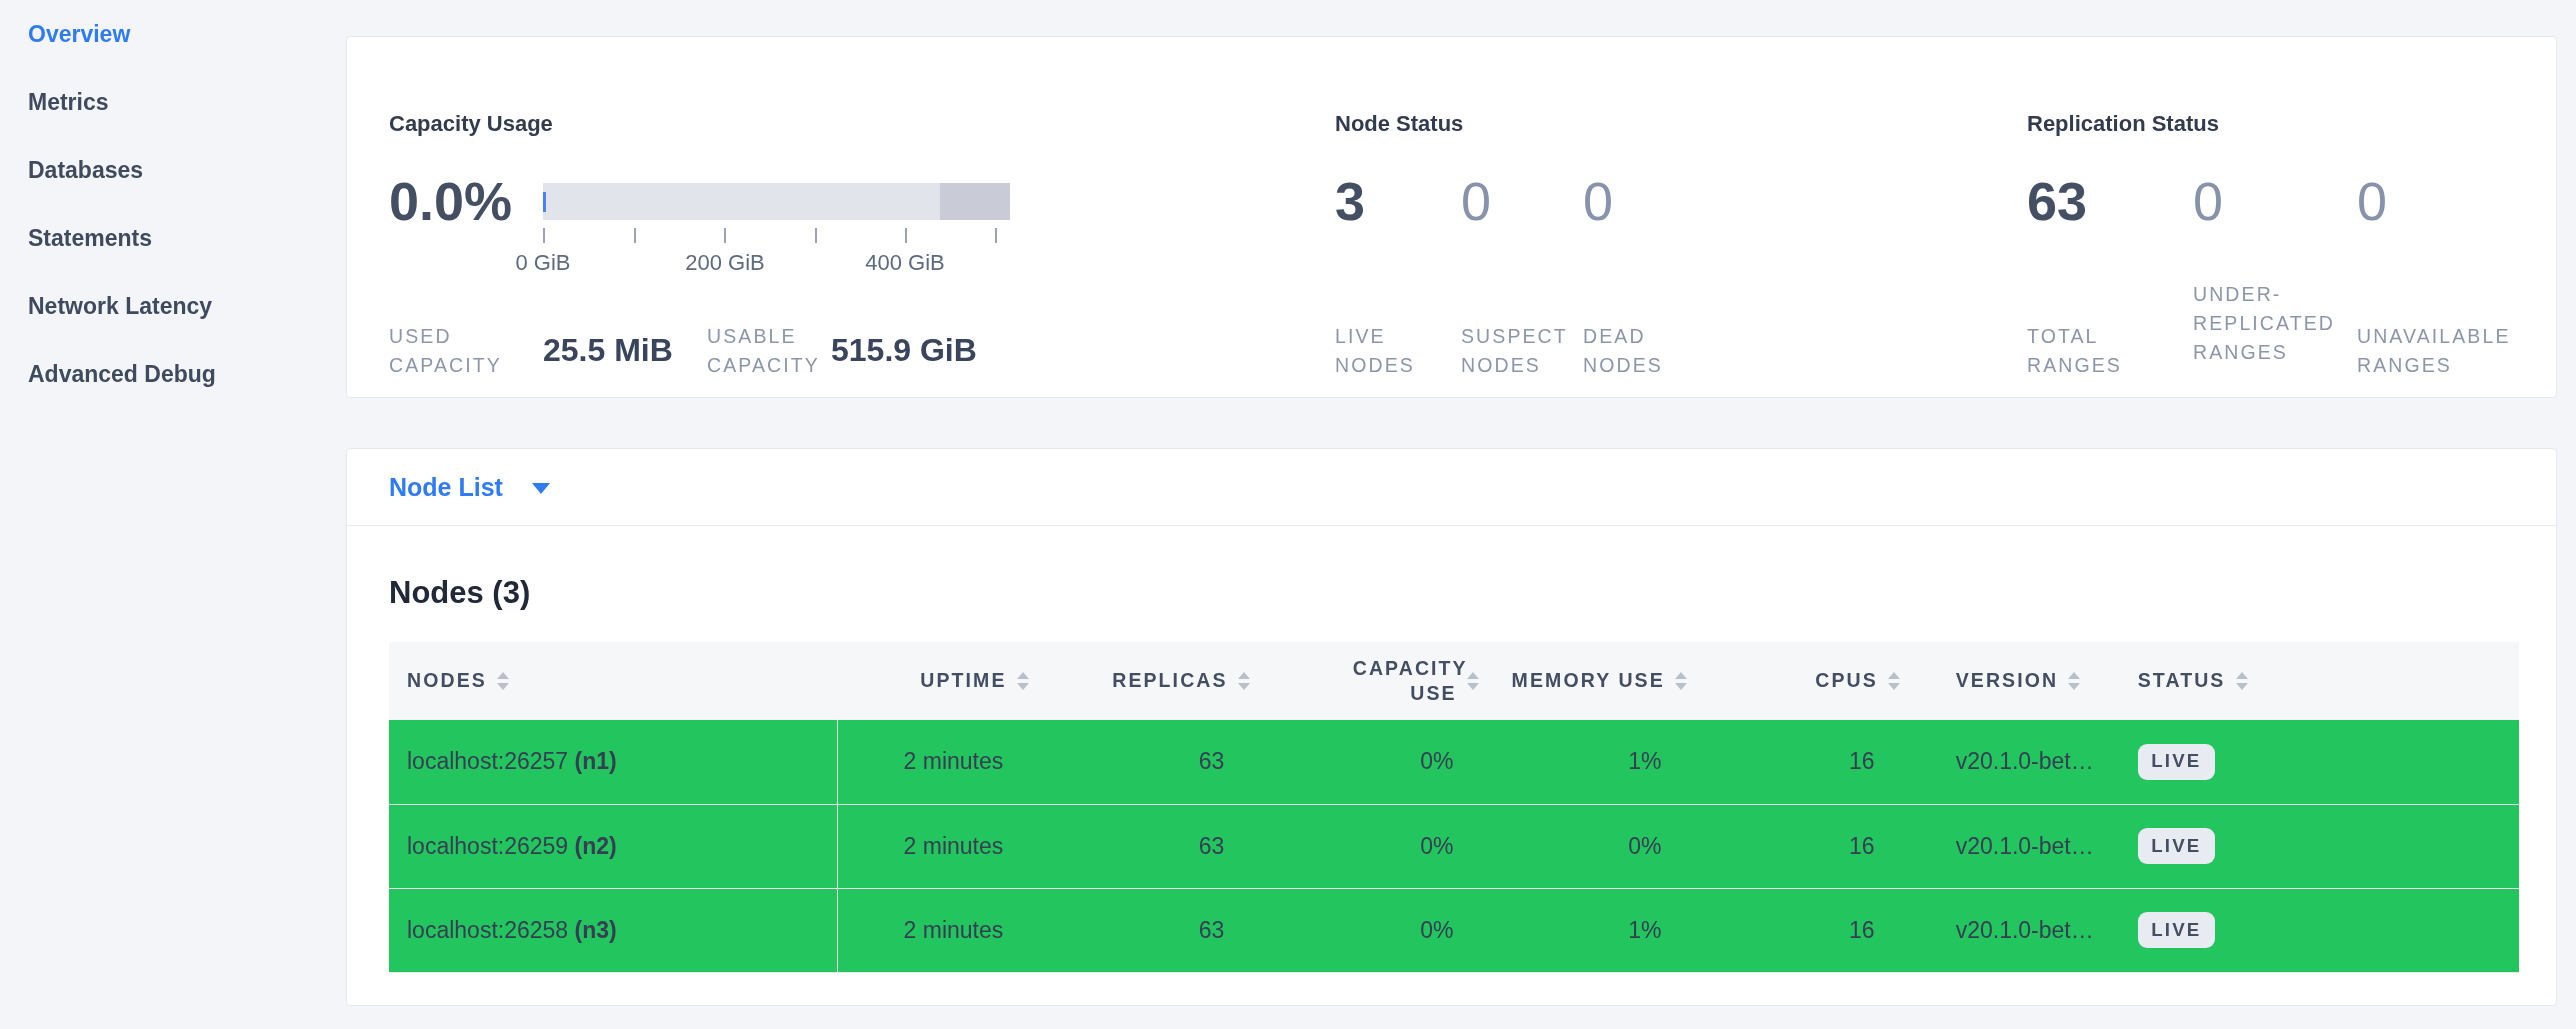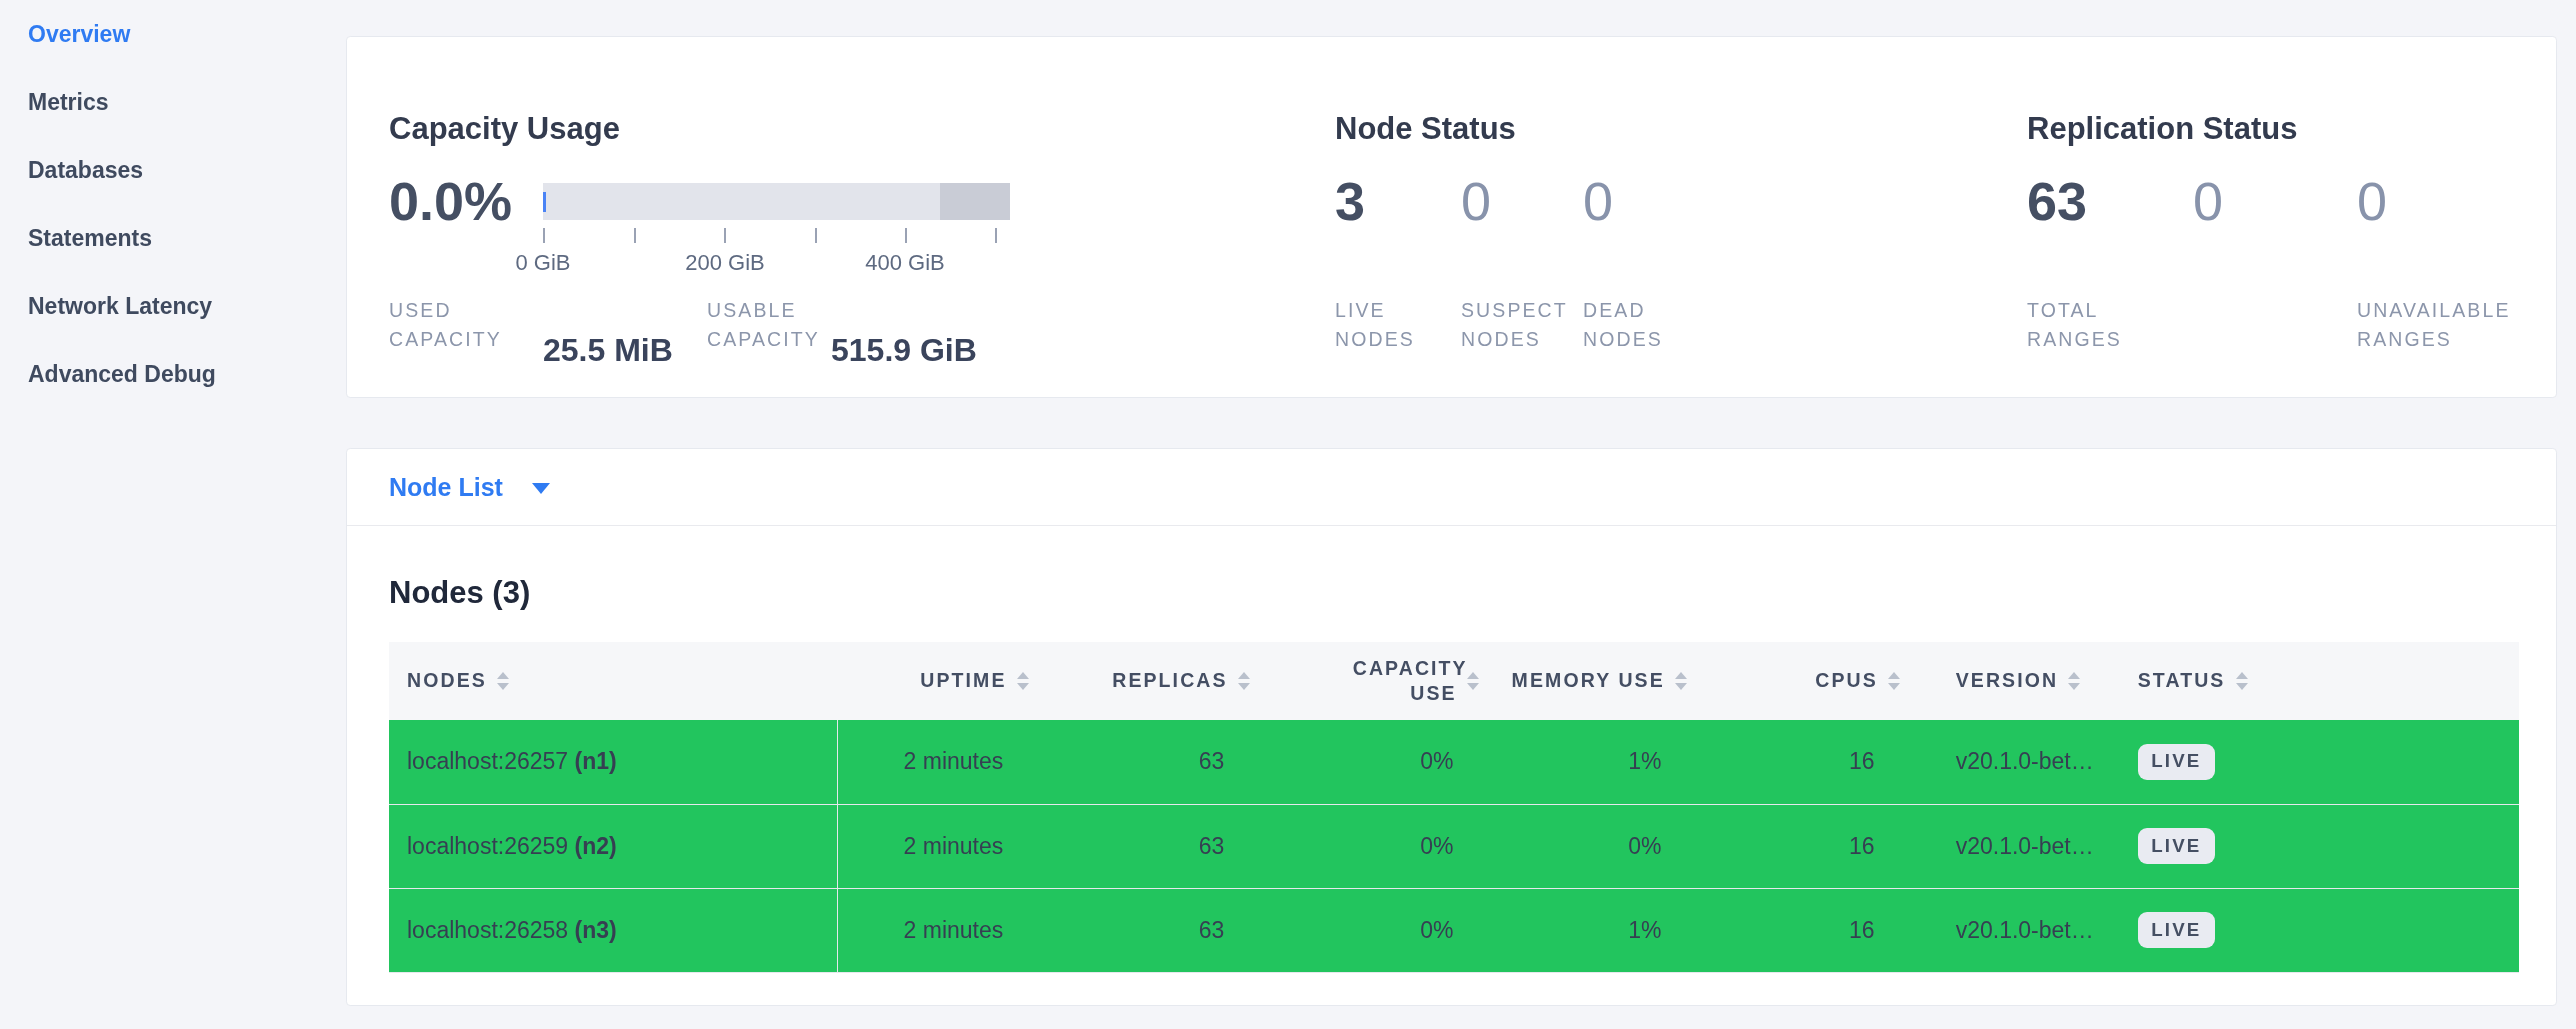--- a/index.html
+++ b/index.html
@@ -25,31 +25,31 @@
 
   
   .card {
     position:absolute; background:#ffffff;
     border:0.8px solid #e6e9ef; border-radius:4.2px;
   }
   #summary-card { left:346px; top:36px; width:2211px; height:362px; }
   #nodes-card   { left:346px; top:448px; width:2211px; height:558px; }
 
   .sec-title {
-    position:absolute; top:76px; font-size:31px; font-weight:bold;
+    position:absolute; top:76px; font-size:22px; font-weight:bold;
     color:#333b4e; line-height:1; white-space:nowrap;
   }
   .big-num {
     position:absolute; top:134px; font-size:54px; line-height:61px;
     font-weight:bold; color:#454f63; white-space:nowrap;
   }
   .big-num.muted { color:#8893ab; font-weight:normal; }
 
   .caps-label {
-    position:absolute; top:259px; font-size:19.5px; letter-spacing:2.1px;
+    position:absolute; top:285px; font-size:19.5px; letter-spacing:2.1px;
     line-height:29px; color:#8c96ab; text-transform:uppercase;
   }
   .caps-label.three-line { top:243px; }
   .stat-value {
     position:absolute; top:295px; font-size:32px; line-height:37px;
     font-weight:bold; color:#3a445c; white-space:nowrap;
   }
 
   
   .gauge-bar {
@@ -169,20 +169,21 @@
   <div class="big-num muted" style="left:1236px">0</div>
   <div class="caps-label" style="left:988px; width:93px">LIVE NODES</div>
   <div class="caps-label" style="left:1114px; width:102px">SUSPECT NODES</div>
   <div class="caps-label" style="left:1236px; width:93px">DEAD NODES</div>
 
   <h3 class="sec-title" style="left:1680px">Replication Status</h3>
   <div class="big-num" style="left:1680px">63</div>
   <div class="big-num muted" style="left:1846px">0</div>
   <div class="big-num muted" style="left:2010px">0</div>
   <div class="caps-label" style="left:1680px; width:93px">TOTAL RANGES</div>
+  <div class="caps-label three-line" style="left:1846px; width:161px">UNDER-REPLICATED RANGES</div>
   <div class="caps-label" style="left:2010px; width:161px">UNAVAILABLE RANGES</div>
 </section>
 
 <section class="card" id="nodes-card">
 
   <div class="node-list-row">
     <span class="lbl">Node List</span>
     <span class="caret-down"></span>
   </div>
 

